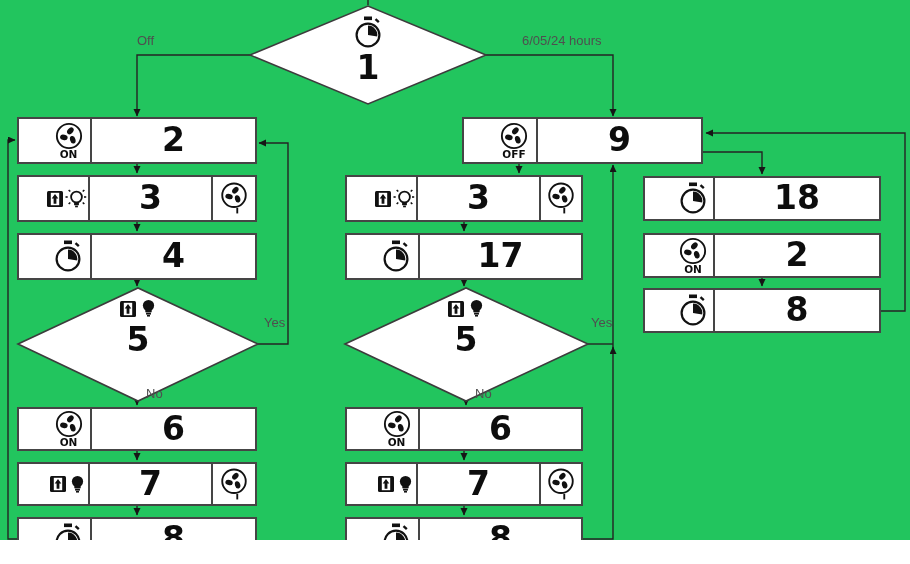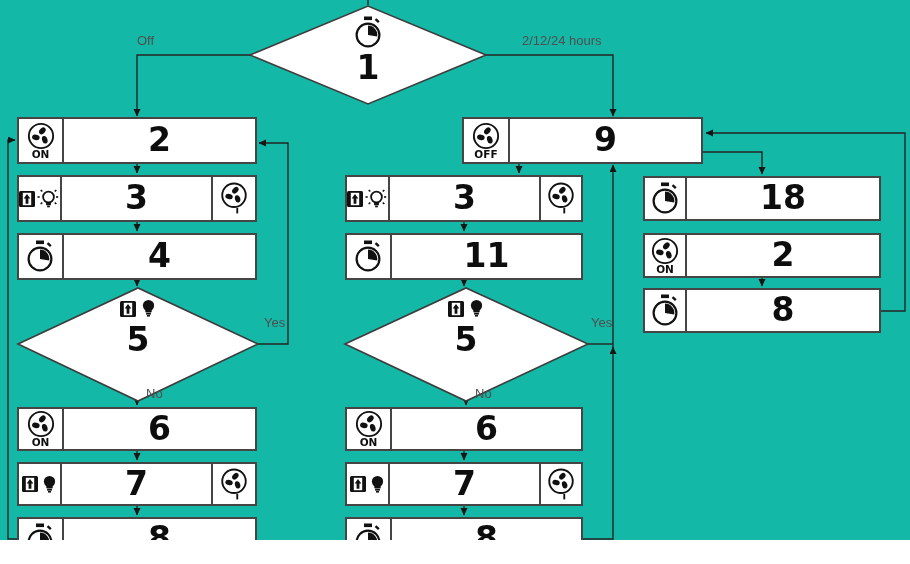--- a/index.html
+++ b/index.html
@@ -1,20 +1,20 @@
 <!DOCTYPE html>
 <html><head>
 <meta charset="utf-8">
 <style>
   html,body{margin:0;padding:0;background:#fff;}
-  #canvas{position:relative;width:910px;height:540px;background:#14b8a6;overflow:hidden;
+  #canvas{position:relative;width:910px;height:540px;background:#22c55e;overflow:hidden;
           font-family:"Liberation Sans",sans-serif;}
   #wires{position:absolute;left:0;top:0;z-index:1;}
   .box{position:absolute;background:#fff;border:2px solid #454545;display:flex;
-       box-sizing:border-box;z-index:2;}
+       box-sizing:border-box;z-index:2;padding-left:28px;}
   .icon-cell{border-right:2px solid #454545;display:flex;flex-direction:column;
        align-items:center;justify-content:center;box-sizing:border-box;flex:0 0 auto;}
   .right-cell{border-left:2px solid #454545;display:flex;align-items:center;
        justify-content:center;box-sizing:border-box;flex:0 0 auto;}
   .icons-row{display:flex;align-items:center;justify-content:center;gap:2px;}
   .num{flex:1;display:flex;align-items:center;justify-content:center;
        font-family:"DejaVu Sans",sans-serif;font-weight:bold;font-size:33px;color:#0d0d0d;
        line-height:1;padding-bottom:2px;}
   .onoff{font-family:"DejaVu Sans",sans-serif;font-weight:bold;font-size:10.5px;color:#0d0d0d;
        line-height:1;margin-top:-1px;}
@@ -60,21 +60,21 @@
       <path d="M881,311 H905 V133 H706" marker-end="url(#arr)"></path>
     </g>
     <g fill="#ffffff" stroke="#3c3c3c" stroke-width="1.6">
       <polygon points="250,55 368,6 486,55 368,104"></polygon>
       <polygon points="18,344 138,288 258,344 138,401"></polygon>
       <polygon points="345,344 466,288 588,344 466,401"></polygon>
     </g>
   </svg>
 
   <span class="elabel" style="left:137px;top:33px;">Off</span>
-  <span class="elabel" style="left:522px;top:33px;">2/12/24 hours</span>
+  <span class="elabel" style="left:522px;top:33px;">6/05/24 hours</span>
   <span class="elabel" style="left:264px;top:315px;">Yes</span>
   <span class="elabel" style="left:146px;top:386px;">No</span>
   <span class="elabel" style="left:591px;top:315px;">Yes</span>
   <span class="elabel" style="left:475px;top:386px;">No</span>
 
   <div class="d-label" style="left:328px;top:16px;width:80px;">
     <span class="ic">
         <svg width="31" height="33" viewBox="0 0 31 33">
           <rect x="11" y="0.5" width="8" height="3.6" fill="#111"></rect>
           <line x1="22.5" y1="3.2" x2="25.8" y2="6.2" stroke="#111" stroke-width="2.4"></line>
@@ -360,21 +360,21 @@
     <div class="icon-cell" style="width:45px;">
       <span class="ic">
           <svg width="31" height="33" viewBox="0 0 31 33">
             <rect x="11" y="0.5" width="8" height="3.6" fill="#111"></rect>
             <line x1="22.5" y1="3.2" x2="25.8" y2="6.2" stroke="#111" stroke-width="2.4"></line>
             <circle cx="15" cy="19" r="11.4" fill="#fff" stroke="#111" stroke-width="2.2"></circle>
             <path d="M15,19 L15,9.6 A9.4,9.4 0 0 1 24.2,20.6 Z" fill="#111"></path>
           </svg>
         </span>
     </div>
-    <div class="num">11</div>
+    <div class="num">17</div>
   </div>
 
   <div class="box" style="left:345px;top:407px;width:238px;height:44px;">
     <div class="icon-cell" style="width:45px;">
       <span class="ic">
           <svg width="28" height="28" viewBox="0 0 30 30">
             <circle cx="15" cy="15" r="13" fill="#fff" stroke="#111" stroke-width="2"></circle>
             <g fill="#111">
               <g transform="rotate(15,15,15)">
                 <ellipse cx="15" cy="9.3" rx="2.9" ry="4.1" transform="rotate(28,15,9.3)"></ellipse>

